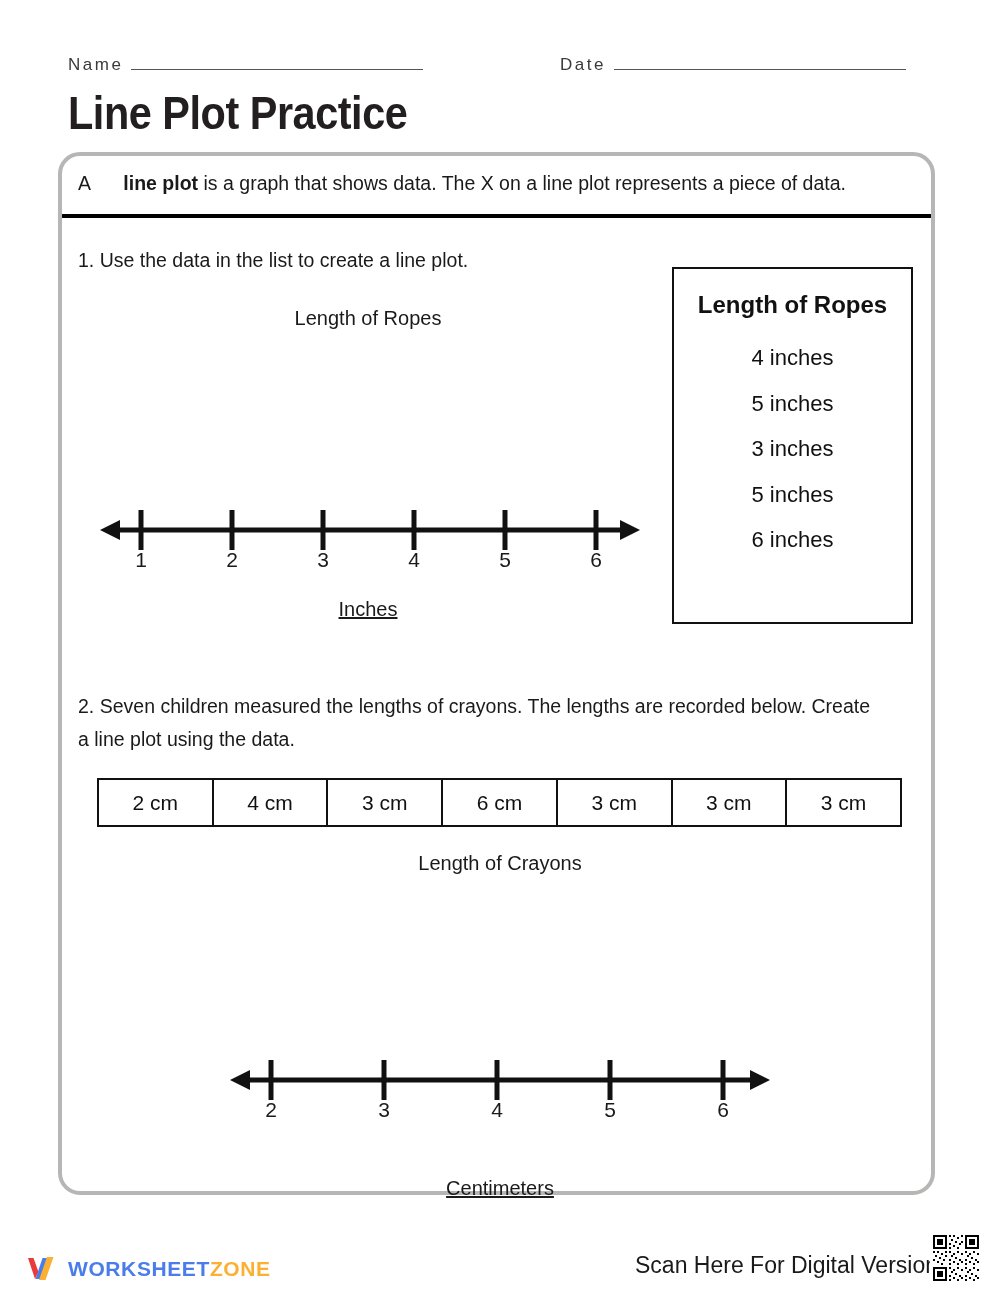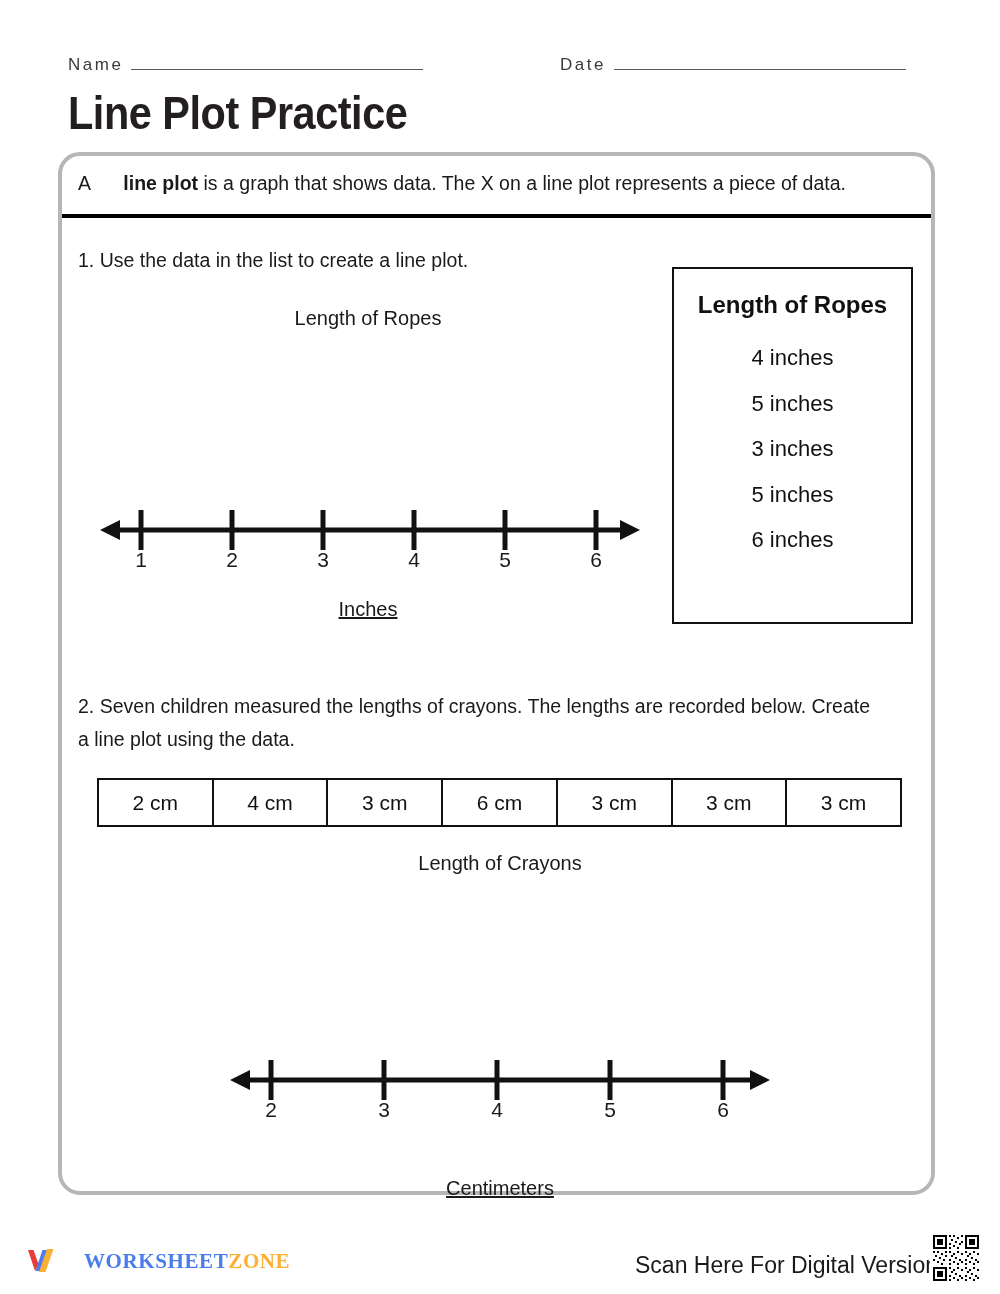--- a/index.html
+++ b/index.html
@@ -182,25 +182,24 @@
   .footer {
     position: absolute;
     left: 0;
     top: 1228px;
     width: 1000px;
     height: 66px;
   }
   .brand {
     position: absolute;
     left: 24px;
-    top: 16px;
+    top: 24px;
     display: flex;
     align-items: center;
-    gap: 26px;
-    font-family: Liberation Serif, serif;
+    gap: 10px;
   }
   .brand-mark { width: 34px; height: 34px; display: block; }
   .brand-text {
     font-size: 21px;
     font-weight: bold;
     letter-spacing: 0.6px;
   }
   .brand-worksheet { color: #4a7ceb; }
   .brand-zone { color: #fbb033; }
 

